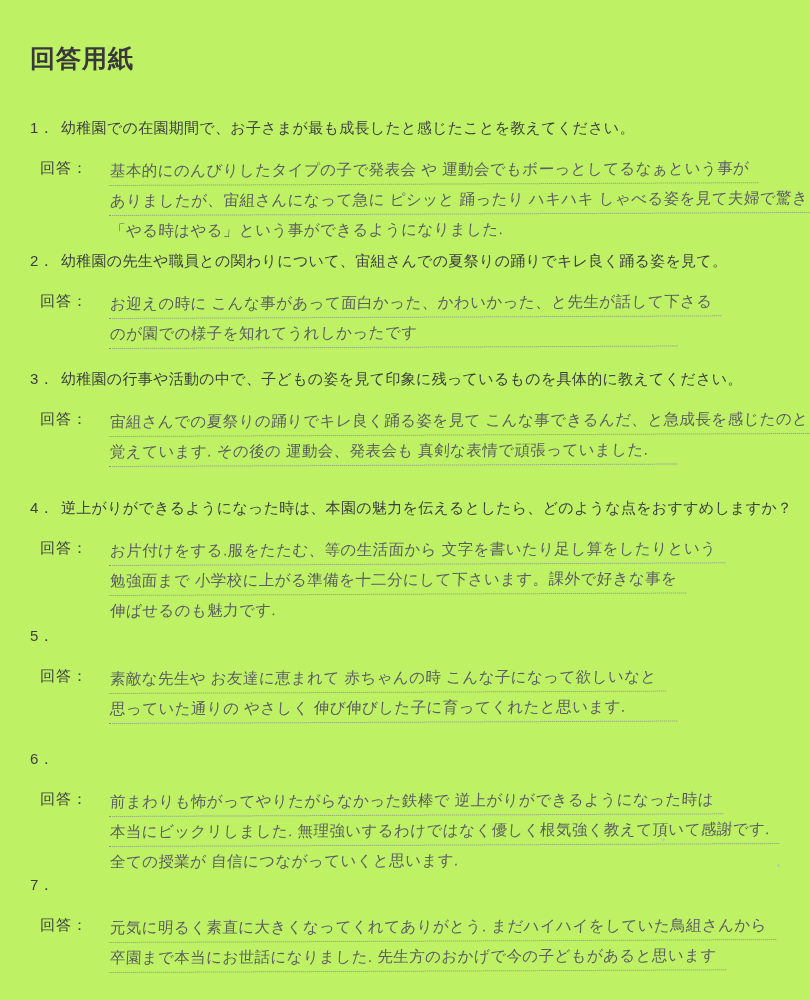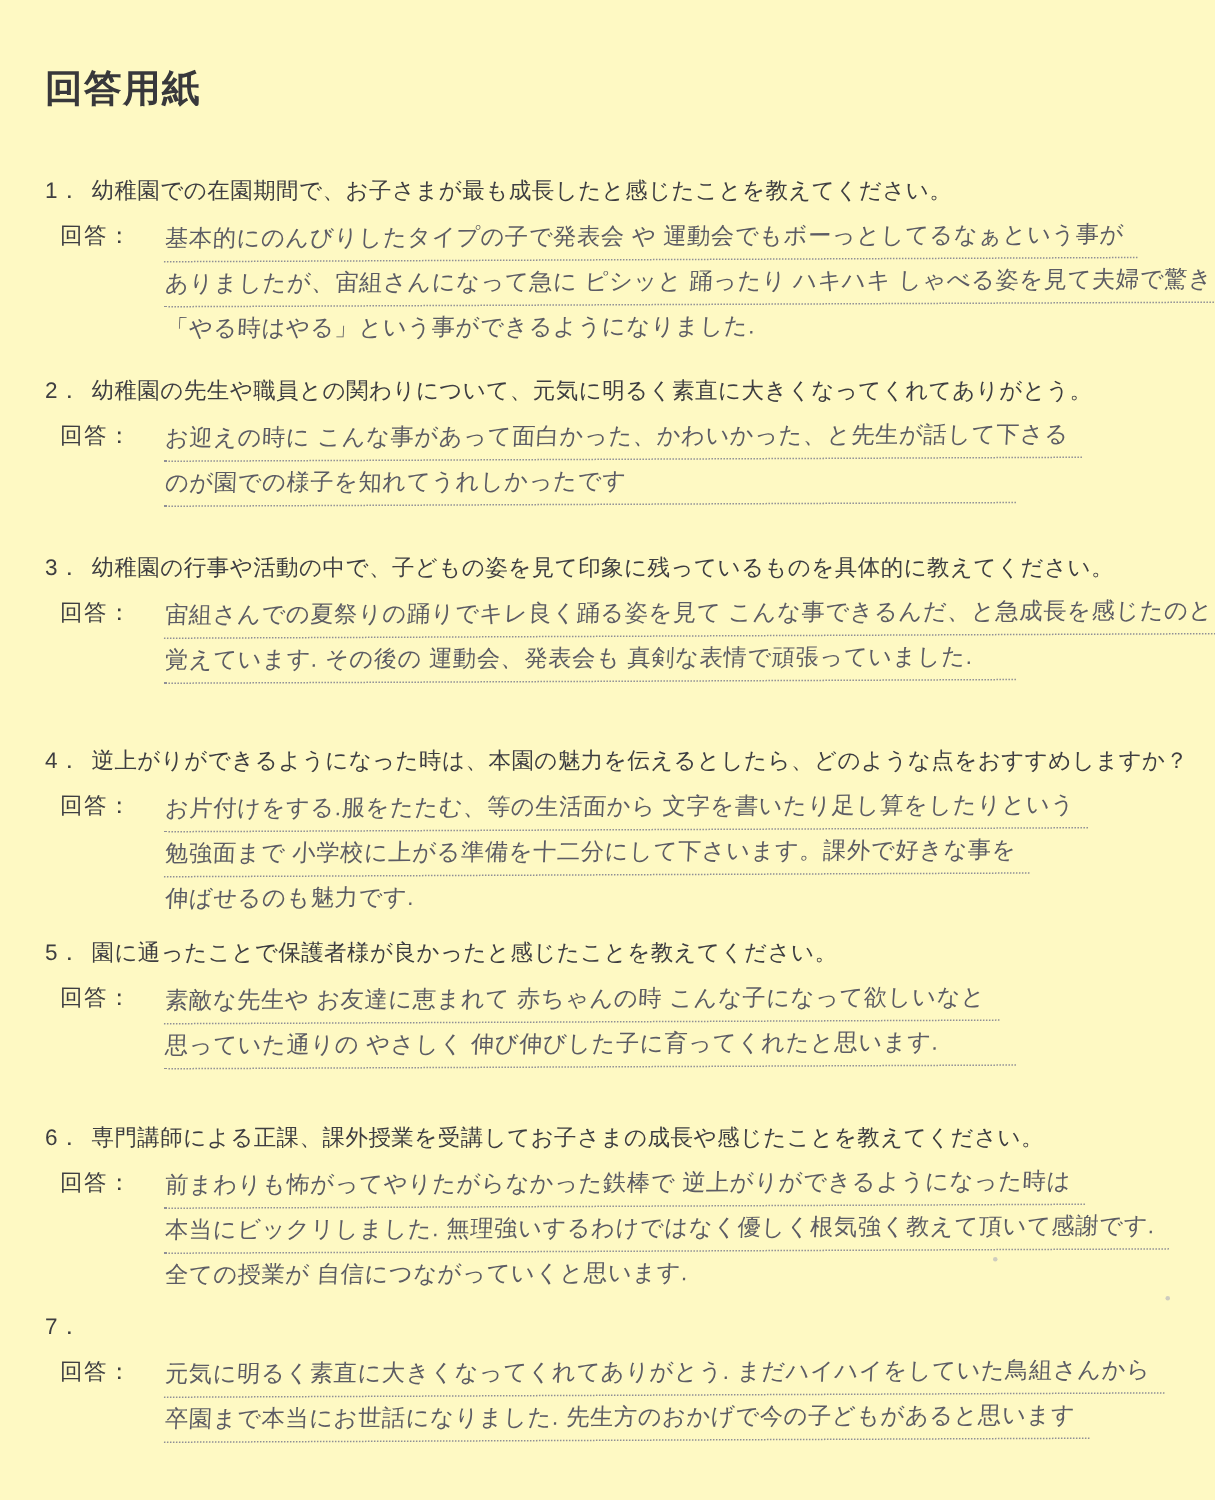--- a/index.html
+++ b/index.html
@@ -5,21 +5,21 @@
   * { margin: 0; padding: 0; box-sizing: border-box; }
   html, body { background: #ffffff; }
   body {
     width: 810px; height: 1000px;
     font-family: "Liberation Sans", "DejaVu Sans", sans-serif;
     overflow: hidden;
   }
   .page {
     position: relative;
     width: 810px; height: 1000px;
-    background: #fef9c3;
+    background: #bef264;
   }
   .doc-title {
     position: absolute;
     left: 30px; top: 42px;
     font-size: 25px;
     font-weight: bold;
     color: #38383b;
     letter-spacing: 1px;
   }
   .qa { position: absolute; left: 30px; right: 8px; }
@@ -31,21 +31,21 @@
   .b6 { top: 749px; }
   .b7 { top: 875px; }
   .q {
     display: flex;
     font-size: 15px;
     color: #3e3e41;
     letter-spacing: 0.3px;
     line-height: 19px;
   }
   .q .num { flex: none; margin-right: 7px; }
-  .ans { display: flex; margin-top: 8px; align-items: flex-start; }
+  .ans { display: flex; margin-top: 19px; align-items: flex-start; }
   .alabel {
     flex: none;
     width: 62px;
     margin-left: 10px;
     font-size: 15px;
     color: #3e3e41;
     letter-spacing: 1px;
     padding-top: 3px;
   }
   .lines { margin-left: 8px; display: flex; flex-direction: column; }
@@ -92,21 +92,21 @@
         <span class="hw u">基本的にのんびりしたタイプの子で発表会 や 運動会でもボーっとしてるなぁという事が</span>
         <span class="hw u">ありましたが、宙組さんになって急に ピシッと 踊ったり ハキハキ しゃべる姿を見て夫婦で驚きました.</span>
         <span class="hw">「やる時はやる」という事ができるようになりました.</span>
       </div>
     </div>
   </section>
 
   <section class="qa b2">
     <p class="q">
       <span class="num">2．</span>
-      <span>幼稚園の先生や職員との関わりについて、元気に明るく素直に大きくなってくれてありがとう。</span>
+      <span>幼稚園の先生や職員との関わりについて、宙組さんでの夏祭りの踊りでキレ良く踊る姿を見て。</span>
     </p>
     <div class="ans">
       <span class="alabel">回答：</span>
       <div class="lines">
         <span class="hw u">お迎えの時に こんな事があって面白かった、かわいかった、と先生が話して下さる</span>
         <span class="hw u ext">のが園での様子を知れてうれしかったです</span>
       </div>
     </div>
   </section>
 
@@ -135,35 +135,33 @@
         <span class="hw u">お片付けをする.服をたたむ、等の生活面から 文字を書いたり足し算をしたりという</span>
         <span class="hw u">勉強面まで 小学校に上がる準備を十二分にして下さいます。課外で好きな事を</span>
         <span class="hw">伸ばせるのも魅力です.</span>
       </div>
     </div>
   </section>
 
   <section class="qa b5">
     <p class="q">
       <span class="num">5．</span>
-      <span>園に通ったことで保護者様が良かったと感じたことを教えてください。</span>
     </p>
     <div class="ans">
       <span class="alabel">回答：</span>
       <div class="lines">
         <span class="hw u">素敵な先生や お友達に恵まれて 赤ちゃんの時 こんな子になって欲しいなと</span>
         <span class="hw u ext">思っていた通りの やさしく 伸び伸びした子に育ってくれたと思います.</span>
       </div>
     </div>
   </section>
 
   <section class="qa b6">
     <p class="q">
       <span class="num">6．</span>
-      <span>専門講師による正課、課外授業を受講してお子さまの成長や感じたことを教えてください。</span>
     </p>
     <div class="ans">
       <span class="alabel">回答：</span>
       <div class="lines">
         <span class="hw u">前まわりも怖がってやりたがらなかった鉄棒で 逆上がりができるようになった時は</span>
         <span class="hw u">本当にビックリしました. 無理強いするわけではなく優しく根気強く教えて頂いて感謝です.</span>
         <span class="hw">全ての授業が 自信につながっていくと思います.</span>
       </div>
     </div>
   </section>

